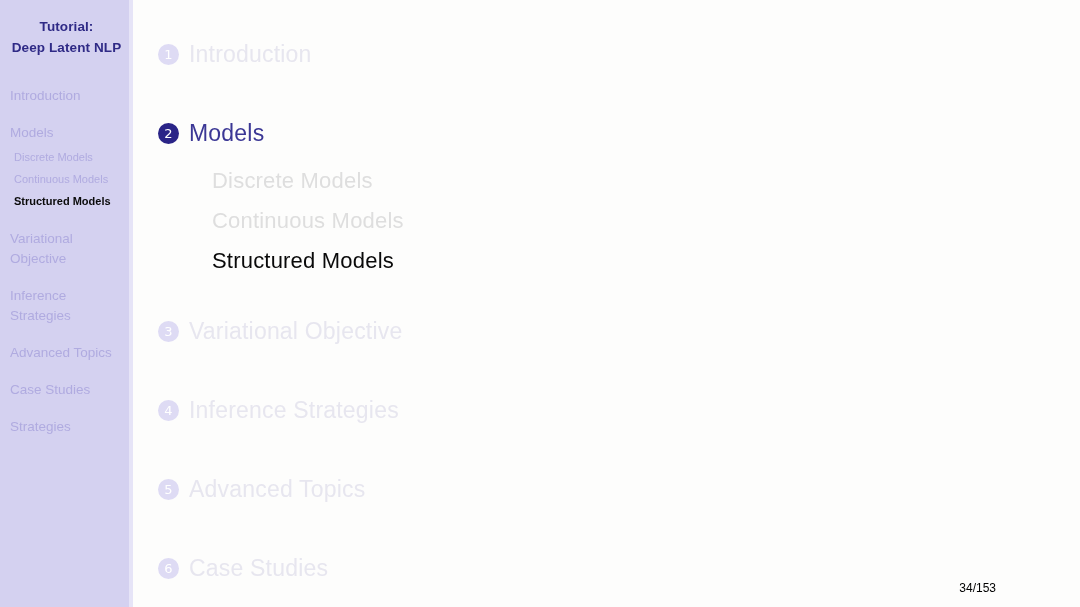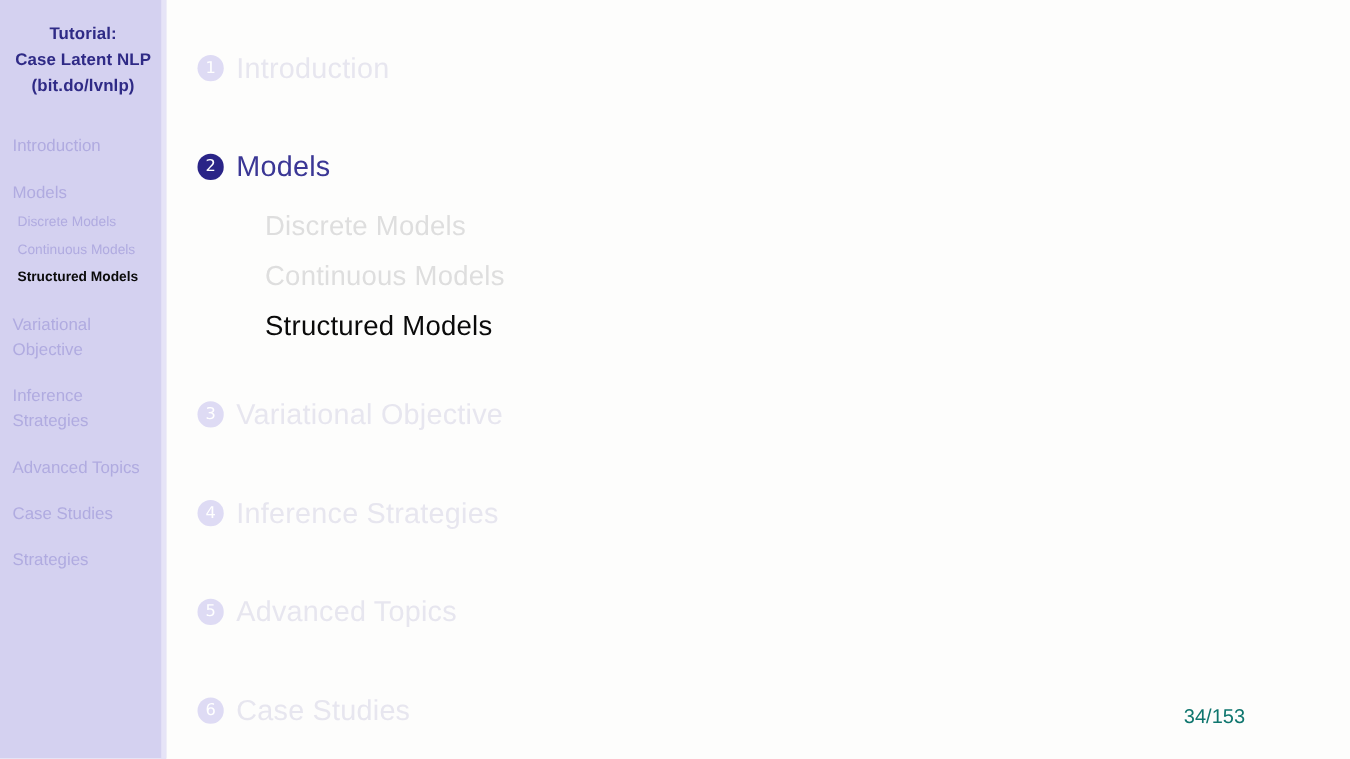--- a/index.html
+++ b/index.html
@@ -123,36 +123,35 @@
     font-size: 22px;
     line-height: 40px;
     letter-spacing: 0.2px;
   }
   .sub-item.current {
     color: #0a0a0a;
   }
   .page-number {
     position: absolute;
     right: 14px;
-    bottom: 24px;
-    color: #0f766e;
-    font-size: 16px;
+    bottom: 12px;
+    color: #000000;
+    font-size: 12px;
   }
 </style>
 </head>
 <body>
 
 <div class="slide">
 
   <div class="sidebar">
 
     <div class="sidebar-title">
       <div>Tutorial:</div>
-      <div>Case Latent NLP</div>
-      <div>(bit.do/lvnlp)</div>
+      <div>Deep Latent NLP</div>
     </div>
 
     <div class="sidebar-nav">
 
       <div class="nav-section">Introduction</div>
 
       <div class="nav-section">Models</div>
 
       <div class="nav-subgroup">
         <div class="nav-sub">Discrete Models</div>

